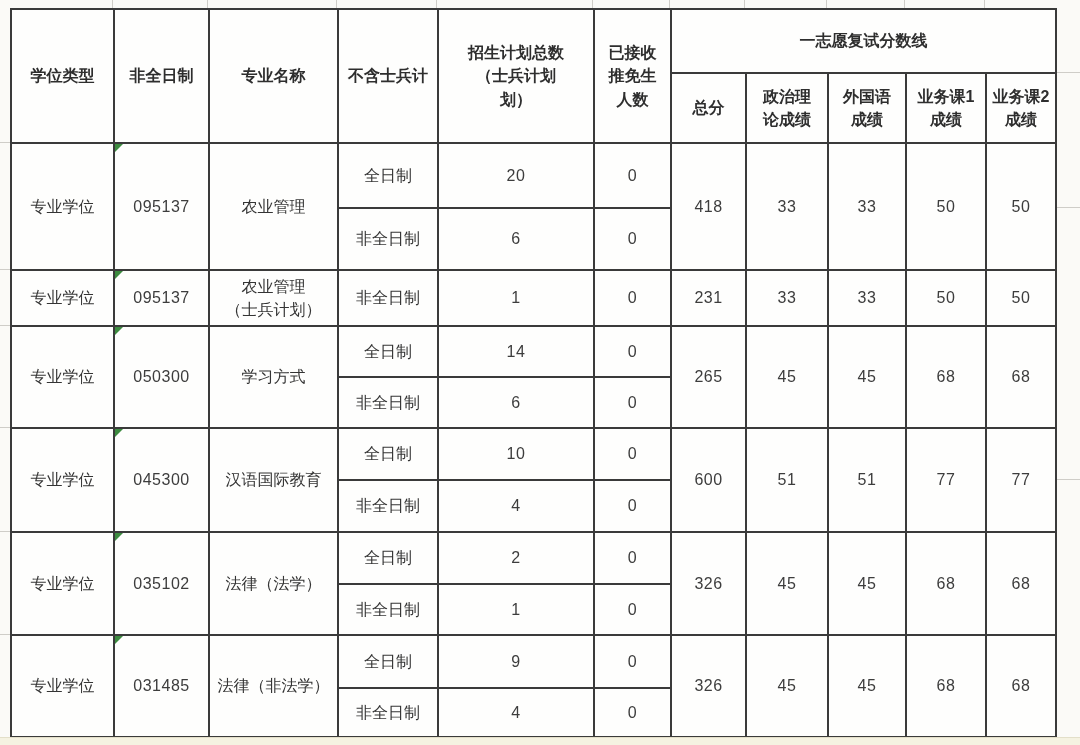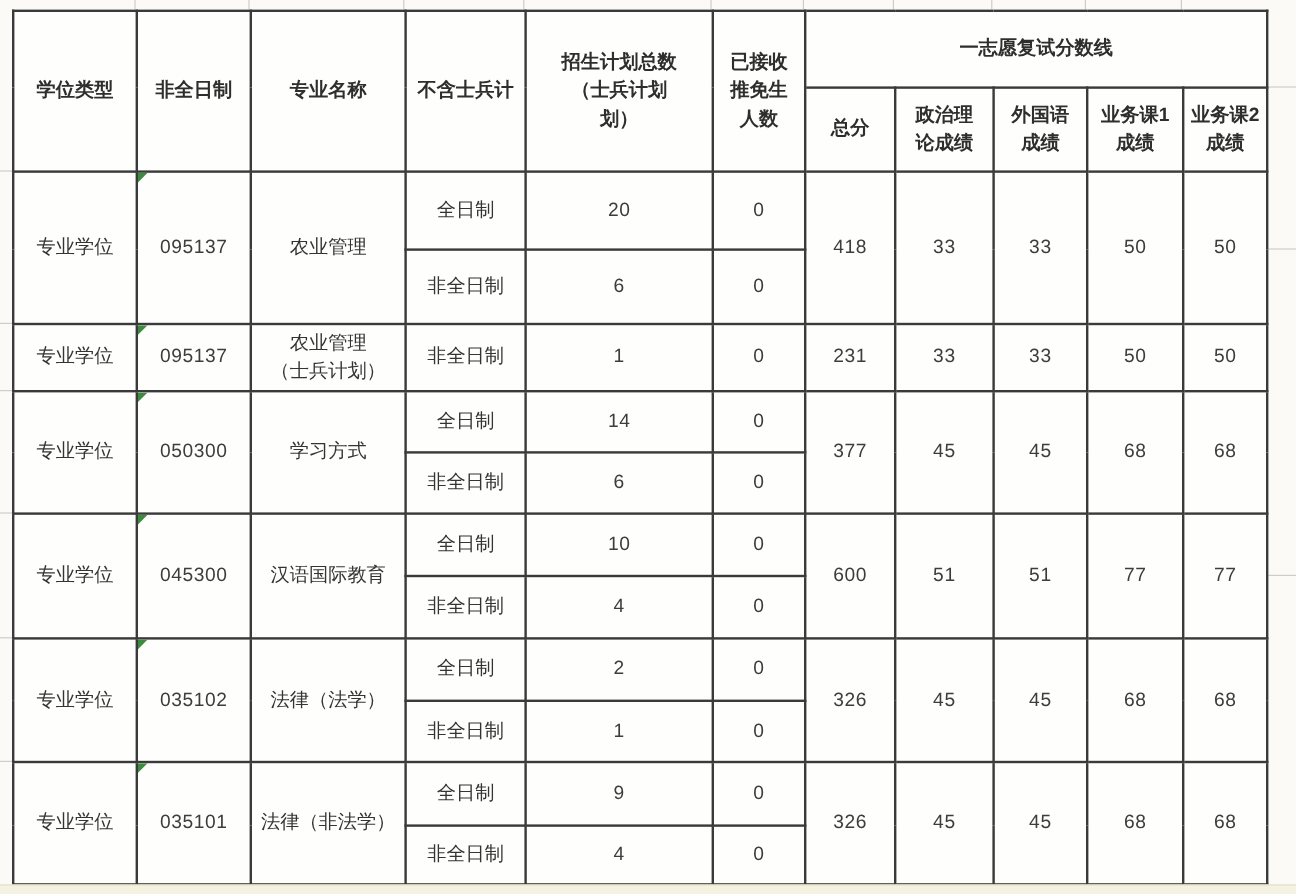--- a/index.html
+++ b/index.html
@@ -171,21 +171,21 @@
       <td class="num">50</td>
     </tr>
 
     <tr style="height:51px">
       <td rowspan="2">专业学位</td>
       <td rowspan="2"><span class="flag-tri"></span><span class="num">050300</span></td>
       <td rowspan="2" class="prewrap">学习方式</td>
       <td>全日制</td>
       <td class="num">14</td>
       <td class="num">0</td>
-      <td rowspan="2" class="num">377</td>
+      <td rowspan="2" class="num">265</td>
       <td rowspan="2" class="num">45</td>
       <td rowspan="2" class="num">45</td>
       <td rowspan="2" class="num">68</td>
       <td rowspan="2" class="num">68</td>
     </tr>
     <tr style="height:51px">
       <td>非全日制</td>
       <td class="num">6</td>
       <td class="num">0</td>
     </tr>
@@ -223,21 +223,21 @@
       <td rowspan="2" class="num">68</td>
     </tr>
     <tr style="height:51px">
       <td>非全日制</td>
       <td class="num">1</td>
       <td class="num">0</td>
     </tr>
 
     <tr style="height:53px">
       <td rowspan="2">专业学位</td>
-      <td rowspan="2"><span class="flag-tri"></span><span class="num">035101</span></td>
+      <td rowspan="2"><span class="flag-tri"></span><span class="num">031485</span></td>
       <td rowspan="2" class="prewrap">法律（非法学）</td>
       <td>全日制</td>
       <td class="num">9</td>
       <td class="num">0</td>
       <td rowspan="2" class="num">326</td>
       <td rowspan="2" class="num">45</td>
       <td rowspan="2" class="num">45</td>
       <td rowspan="2" class="num">68</td>
       <td rowspan="2" class="num">68</td>
     </tr>

